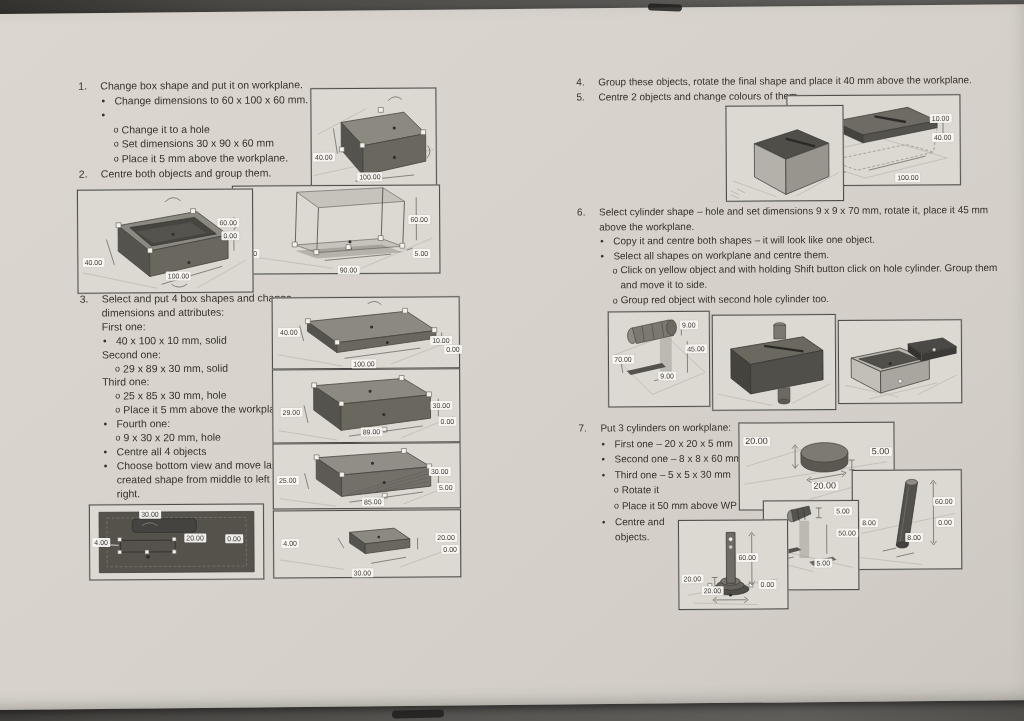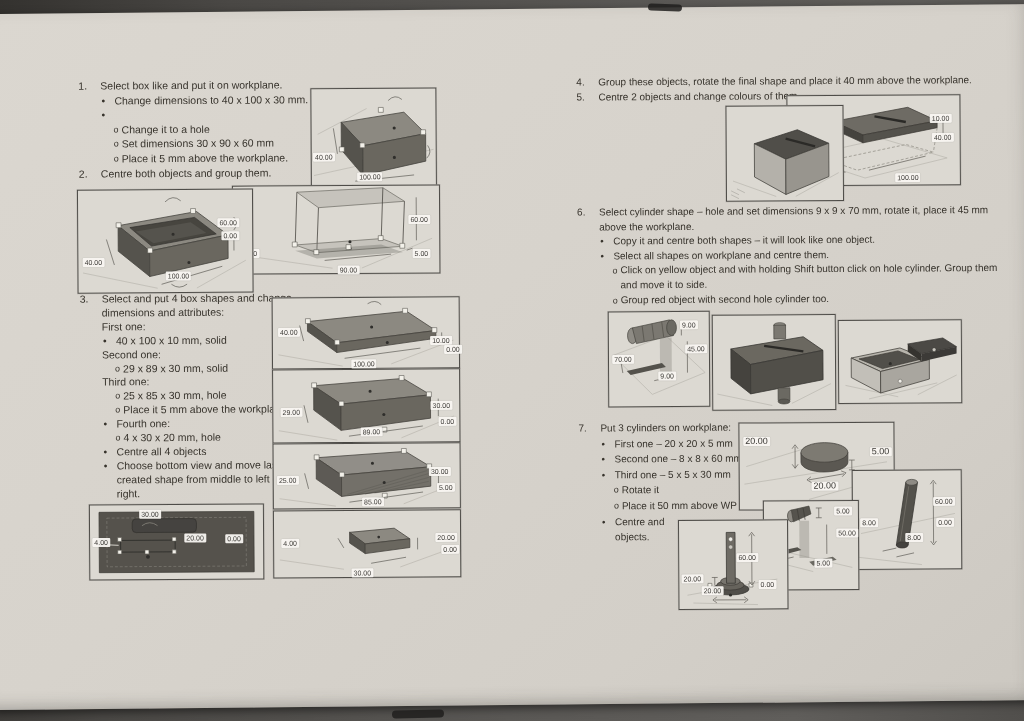--- a/index.html
+++ b/index.html
@@ -55,25 +55,25 @@
 
 <div class="paper"></div>
 <div class="smudge" style="left:648px;top:4px;width:34px;height:7px;transform:rotate(2deg);"></div>
 <div class="smudge" style="left:392px;top:710px;width:52px;height:8px;transform:rotate(-1deg);"></div>
 
 <div class="content">
 
   <div class="ilist fz-l" style="left:80px;top:76px;width:235px;">
       <div class="line i0">
         <span class="mk">1.</span>
-        <span class="tx">Select box like and put it on workplane.</span>
-      </div>
-      <div class="line i1">
-        <span class="mk">•</span>
-        <span class="tx">Change dimensions to 40 x 100 x 30 mm.</span>
+        <span class="tx">Change box shape and put it on workplane.</span>
+      </div>
+      <div class="line i1">
+        <span class="mk">•</span>
+        <span class="tx">Change dimensions to 60 x 100 x 60 mm.</span>
       </div>
       <div class="line i1">
         <span class="mk">•</span>
       </div>
       <div class="line i2">
         <span class="mk">o</span>
         <span class="tx">Change it to a hole</span>
       </div>
       <div class="line i2">
         <span class="mk">o</span>
@@ -120,21 +120,21 @@
       <div class="line i2">
         <span class="mk">o</span>
         <span class="tx">Place it 5 mm above the workplane.</span>
       </div>
       <div class="line i1">
         <span class="mk">•</span>
         <span class="tx">Fourth one:</span>
       </div>
       <div class="line i2">
         <span class="mk">o</span>
-        <span class="tx">4 x 30 x 20 mm, hole</span>
+        <span class="tx">9 x 30 x 20 mm, hole</span>
       </div>
       <div class="line i1">
         <span class="mk">•</span>
         <span class="tx">Centre all 4 objects</span>
       </div>
       <div class="line i1">
         <span class="mk">•</span>
         <span class="tx">Choose bottom view and move last created shape from middle to left or right.</span>
       </div>
     </div>

